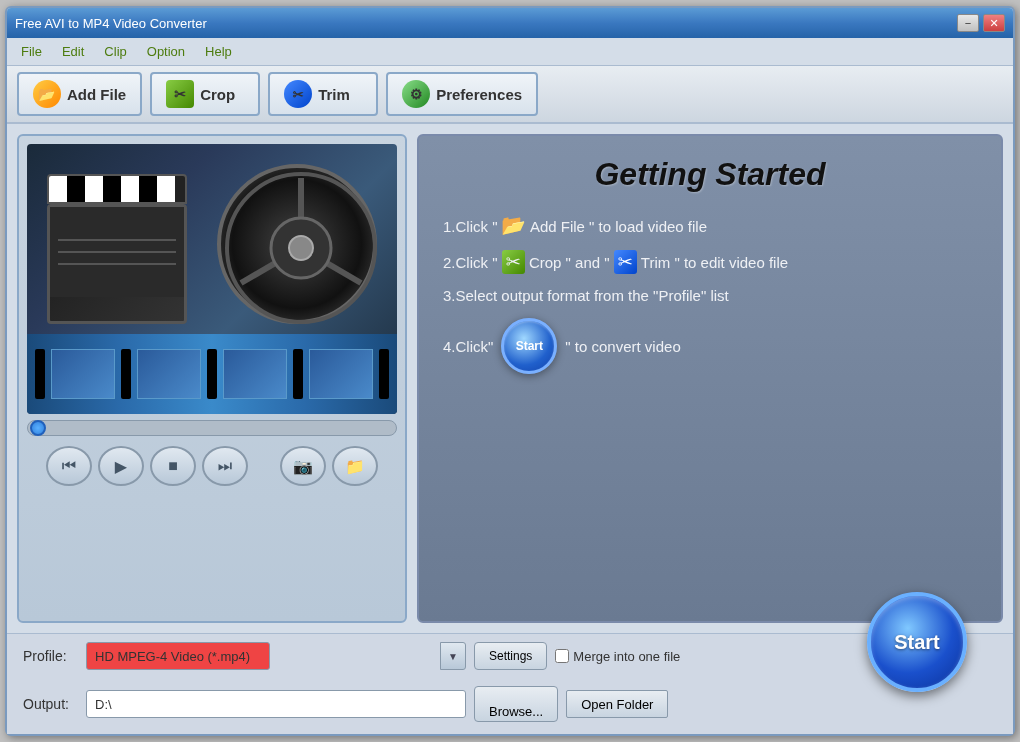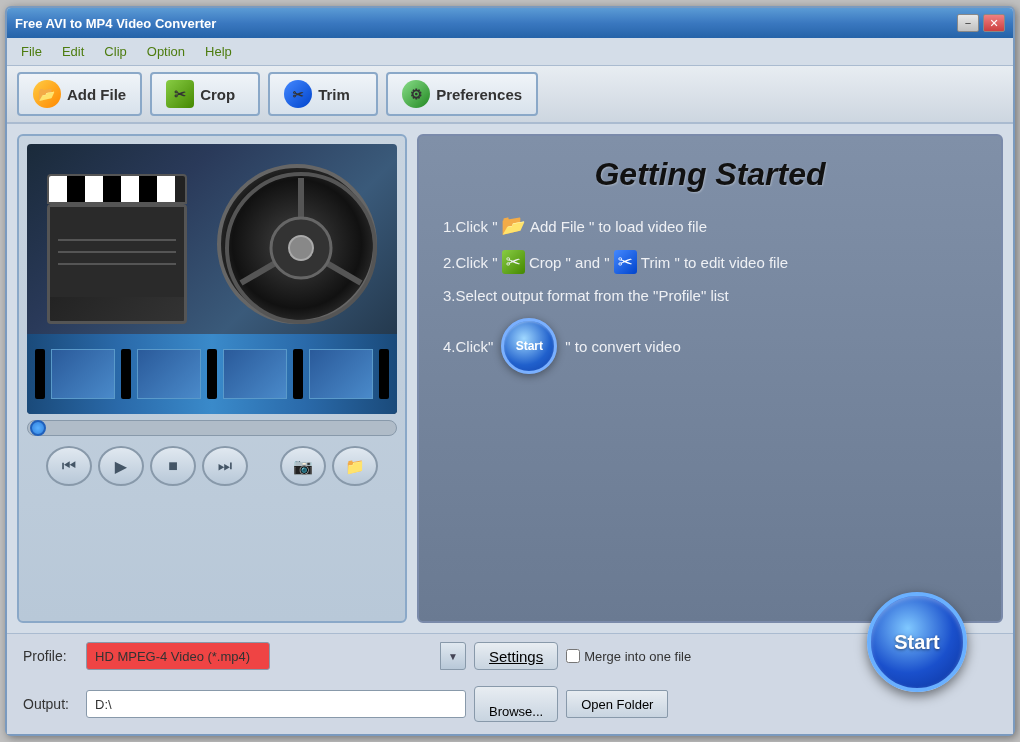--- a/index.html
+++ b/index.html
@@ -30,21 +30,21 @@
       height: 30px;
       display: flex;
       align-items: center;
       justify-content: space-between;
       padding: 0 8px;
       border-radius: 4px 4px 0 0;
     }
     .title-text {
       color: white;
       font-size: 13px;
-      font-weight: bold;
+      font-weight: normal;
     }
     .title-controls {
       display: flex;
       gap: 4px;
     }
     .title-btn {
       width: 22px;
       height: 18px;
       background: linear-gradient(to bottom, #e8e8e8, #c0c0c0);
       border: 1px solid #888;
@@ -386,24 +386,23 @@
       justify-content: center;
       font-size: 10px;
       color: #445;
       pointer-events: none;
     }
     .settings-btn {
       padding: 4px 14px;
       background: linear-gradient(to bottom, #e8edf2, #c8d4e0);
       border: 1px solid #8899aa;
       border-radius: 4px;
-      font-size: 15px;
-      cursor: pointer;
-      height: 28px;
-      text-decoration: underline;
+      font-size: 12px;
+      cursor: pointer;
+      height: 28px;
     }
     .merge-check {
       display: flex;
       align-items: center;
       gap: 4px;
       font-size: 13px;
       color: #333;
       justify-content: flex-end;
     }
     .merge-check input {

